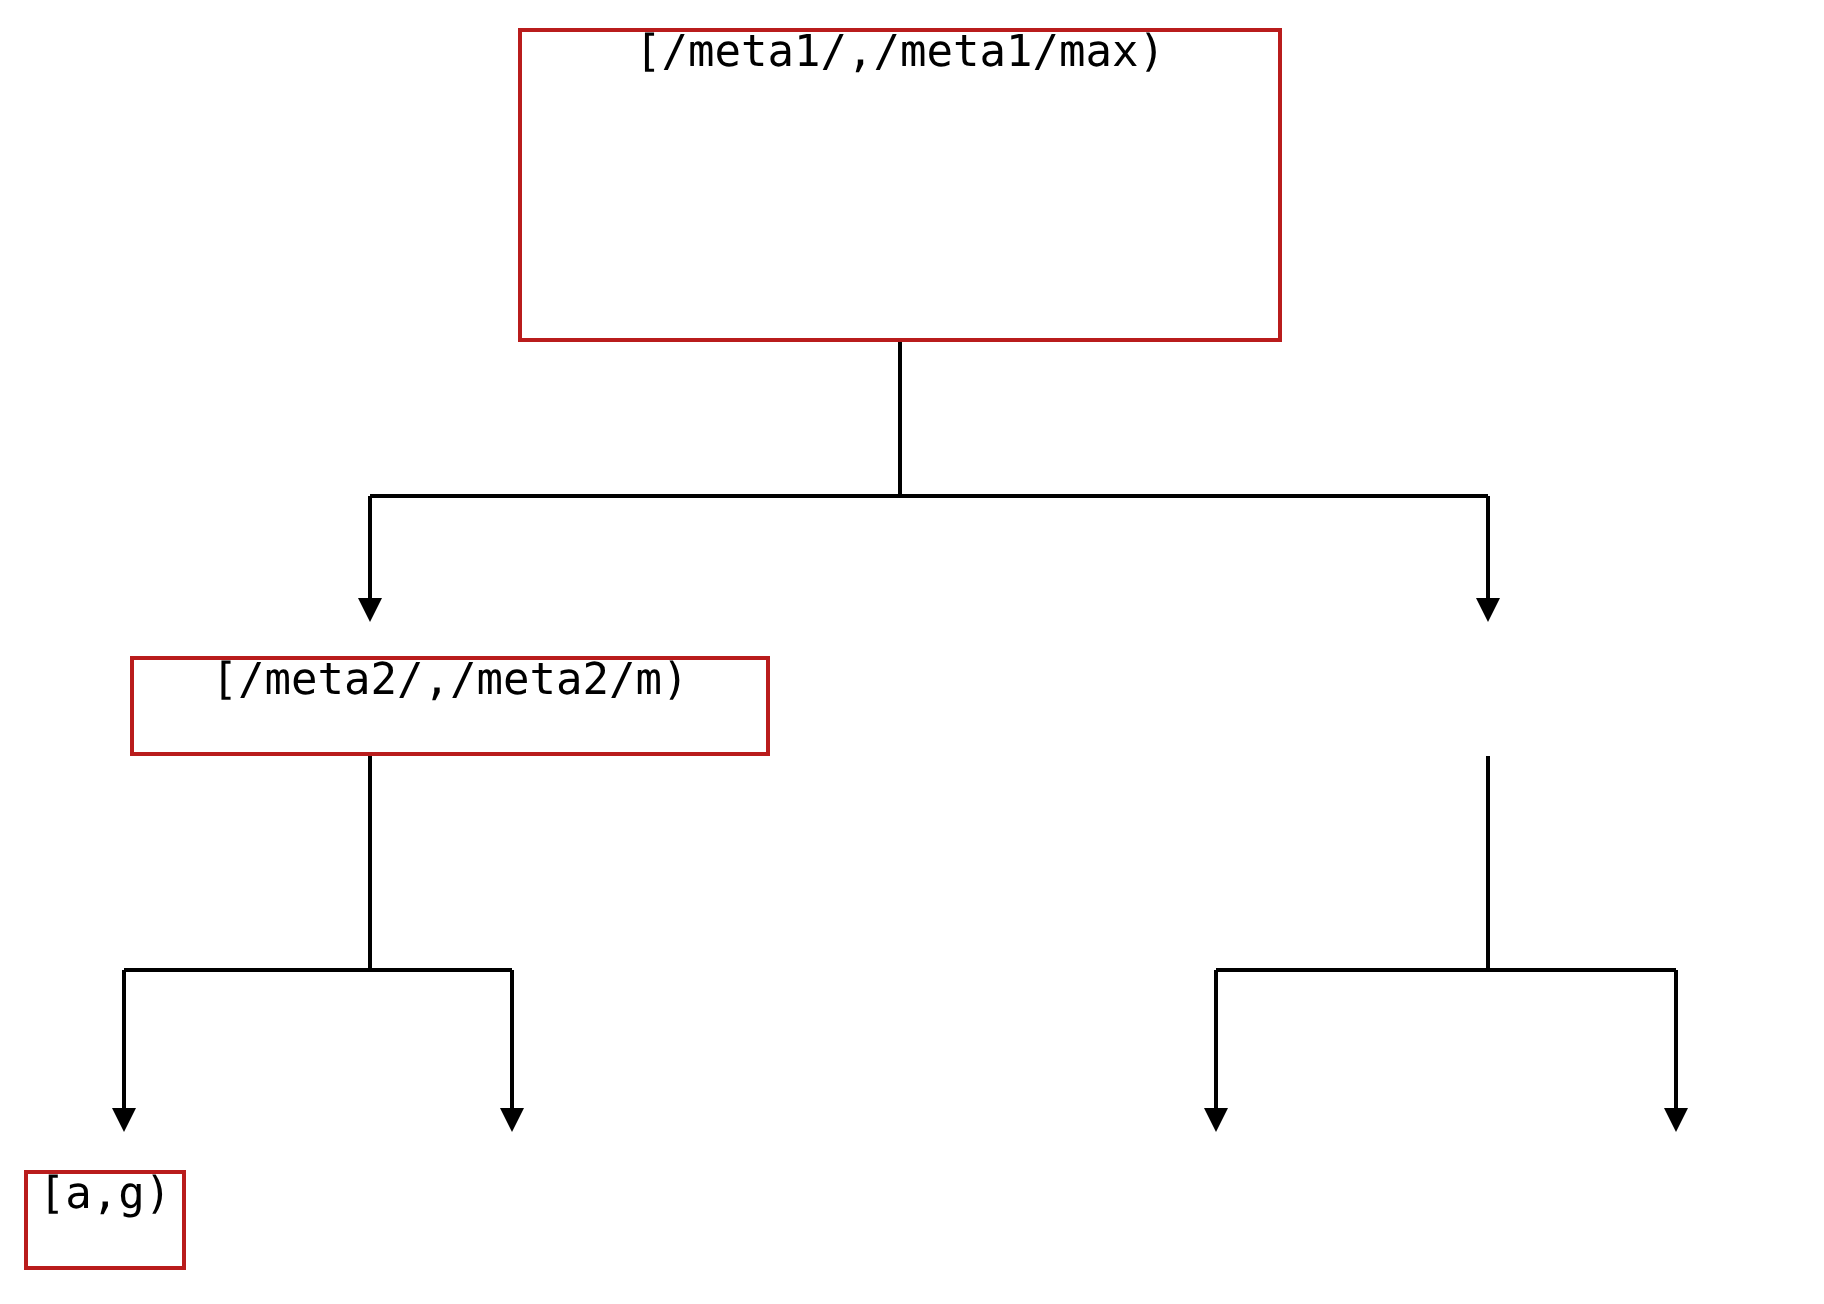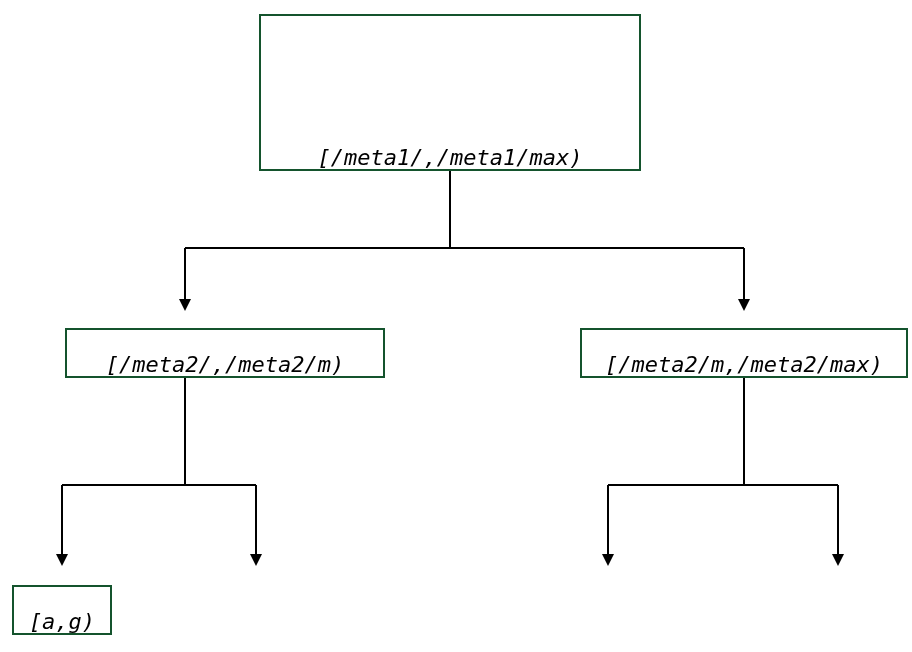--- a/index.html
+++ b/index.html
@@ -22,29 +22,28 @@
     height: 652px;
   }
   .connectors {
     position: absolute;
     left: 0;
     top: 0;
   }
   .node {
     position: absolute;
     box-sizing: border-box;
-    border: 2px solid #14532d;
+    border: 2px solid #b91c1c;
     background: #ffffff;
     display: flex;
-    align-items: flex-end;
+    align-items: flex-start;
     justify-content: center;
     font-size: 22px;
     line-height: 1;
     white-space: nowrap;
-    font-style: italic;
   }
 </style>
 </head>
 <body>
 
 <div class="canvas">
 
   <svg class="connectors" width="912" height="652" viewBox="0 0 912 652">
     <g stroke="#000000" stroke-width="2" fill="none">
       <path d="M450 171 V248"></path>
@@ -73,24 +72,21 @@
   </svg>
 
   <div class="node" style="left:259px; top:14px; width:382px; height:157px;">
     <span>[/meta1/,/meta1/max)</span>
   </div>
 
   <div class="node" style="left:25px; top:328px; width:320px; height:50px;margin-left:40px;">
     <span>[/meta2/,/meta2/m)</span>
   </div>
 
-  <div class="node" style="left:580px; top:328px; width:328px; height:50px;">
-    <span>[/meta2/m,/meta2/max)</span>
-  </div>
 
-  <div class="node" style="left:12px; top:585px; width:100px; height:50px;">
+  <div class="node" style="left:12px; top:585px; width:81px; height:50px;">
     <span>[a,g)</span>
   </div>
 
 
 
 
 </div>
 
 </body></html>

